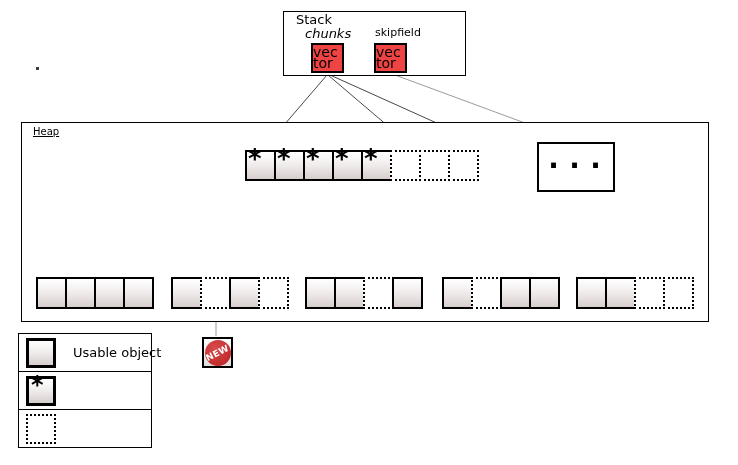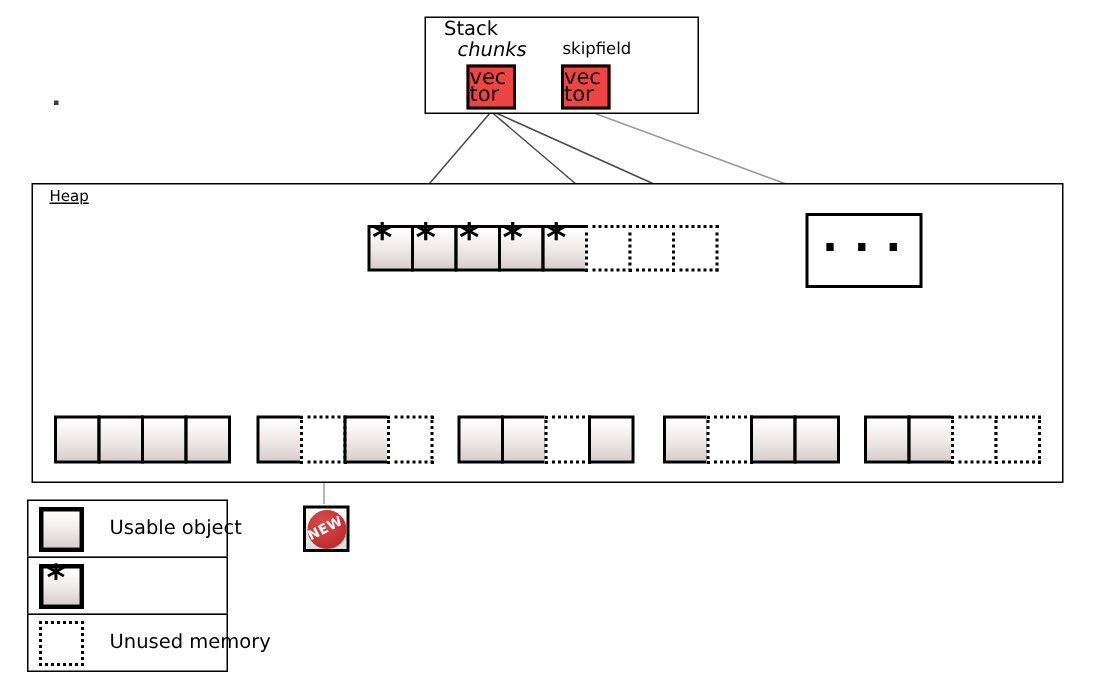--- a/index.html
+++ b/index.html
@@ -193,17 +193,16 @@
       <div class="legend-icon solid"></div>
       <span class="legend-label">Usable object</span>
     </div>
     <div class="legend-row">
       <div class="legend-icon solid">
         <span class="asterisk">*</span>
       </div>
     </div>
     <div class="legend-row">
       <div class="legend-icon dotted"></div>
-      <span class="legend-label">Unused memory</span>
     </div>
   </div>
 
 </div>
 
 </body></html>

